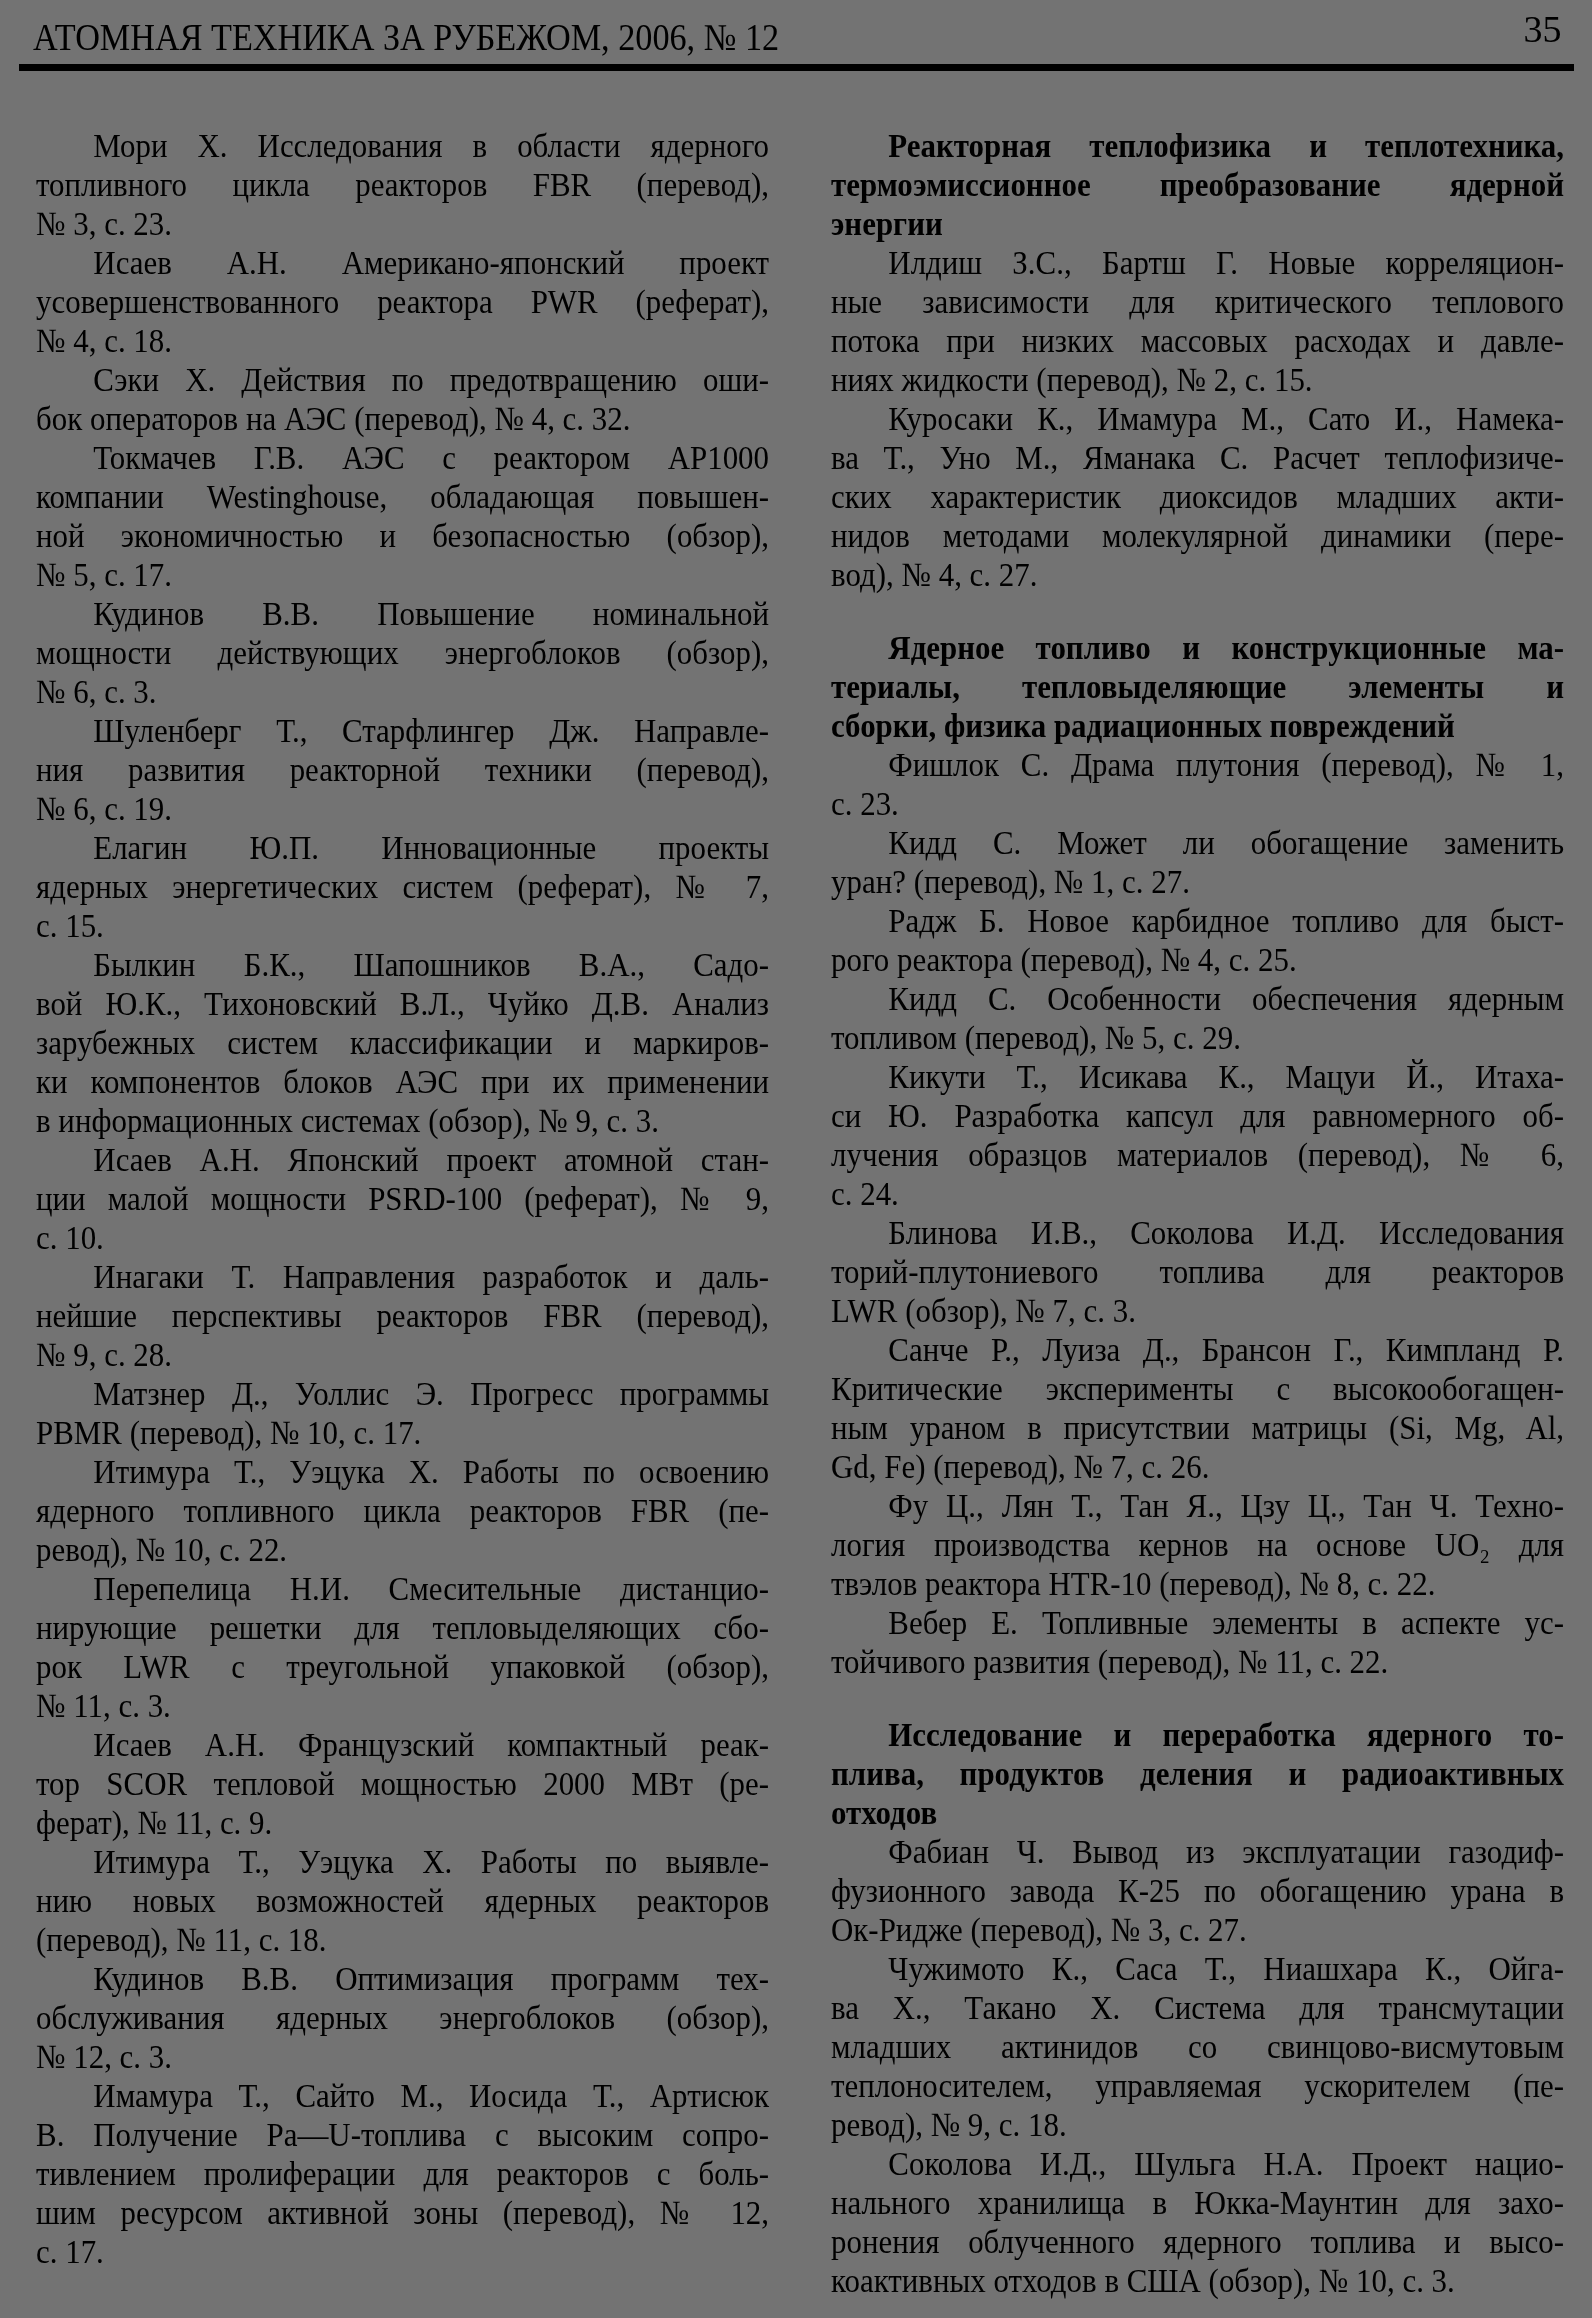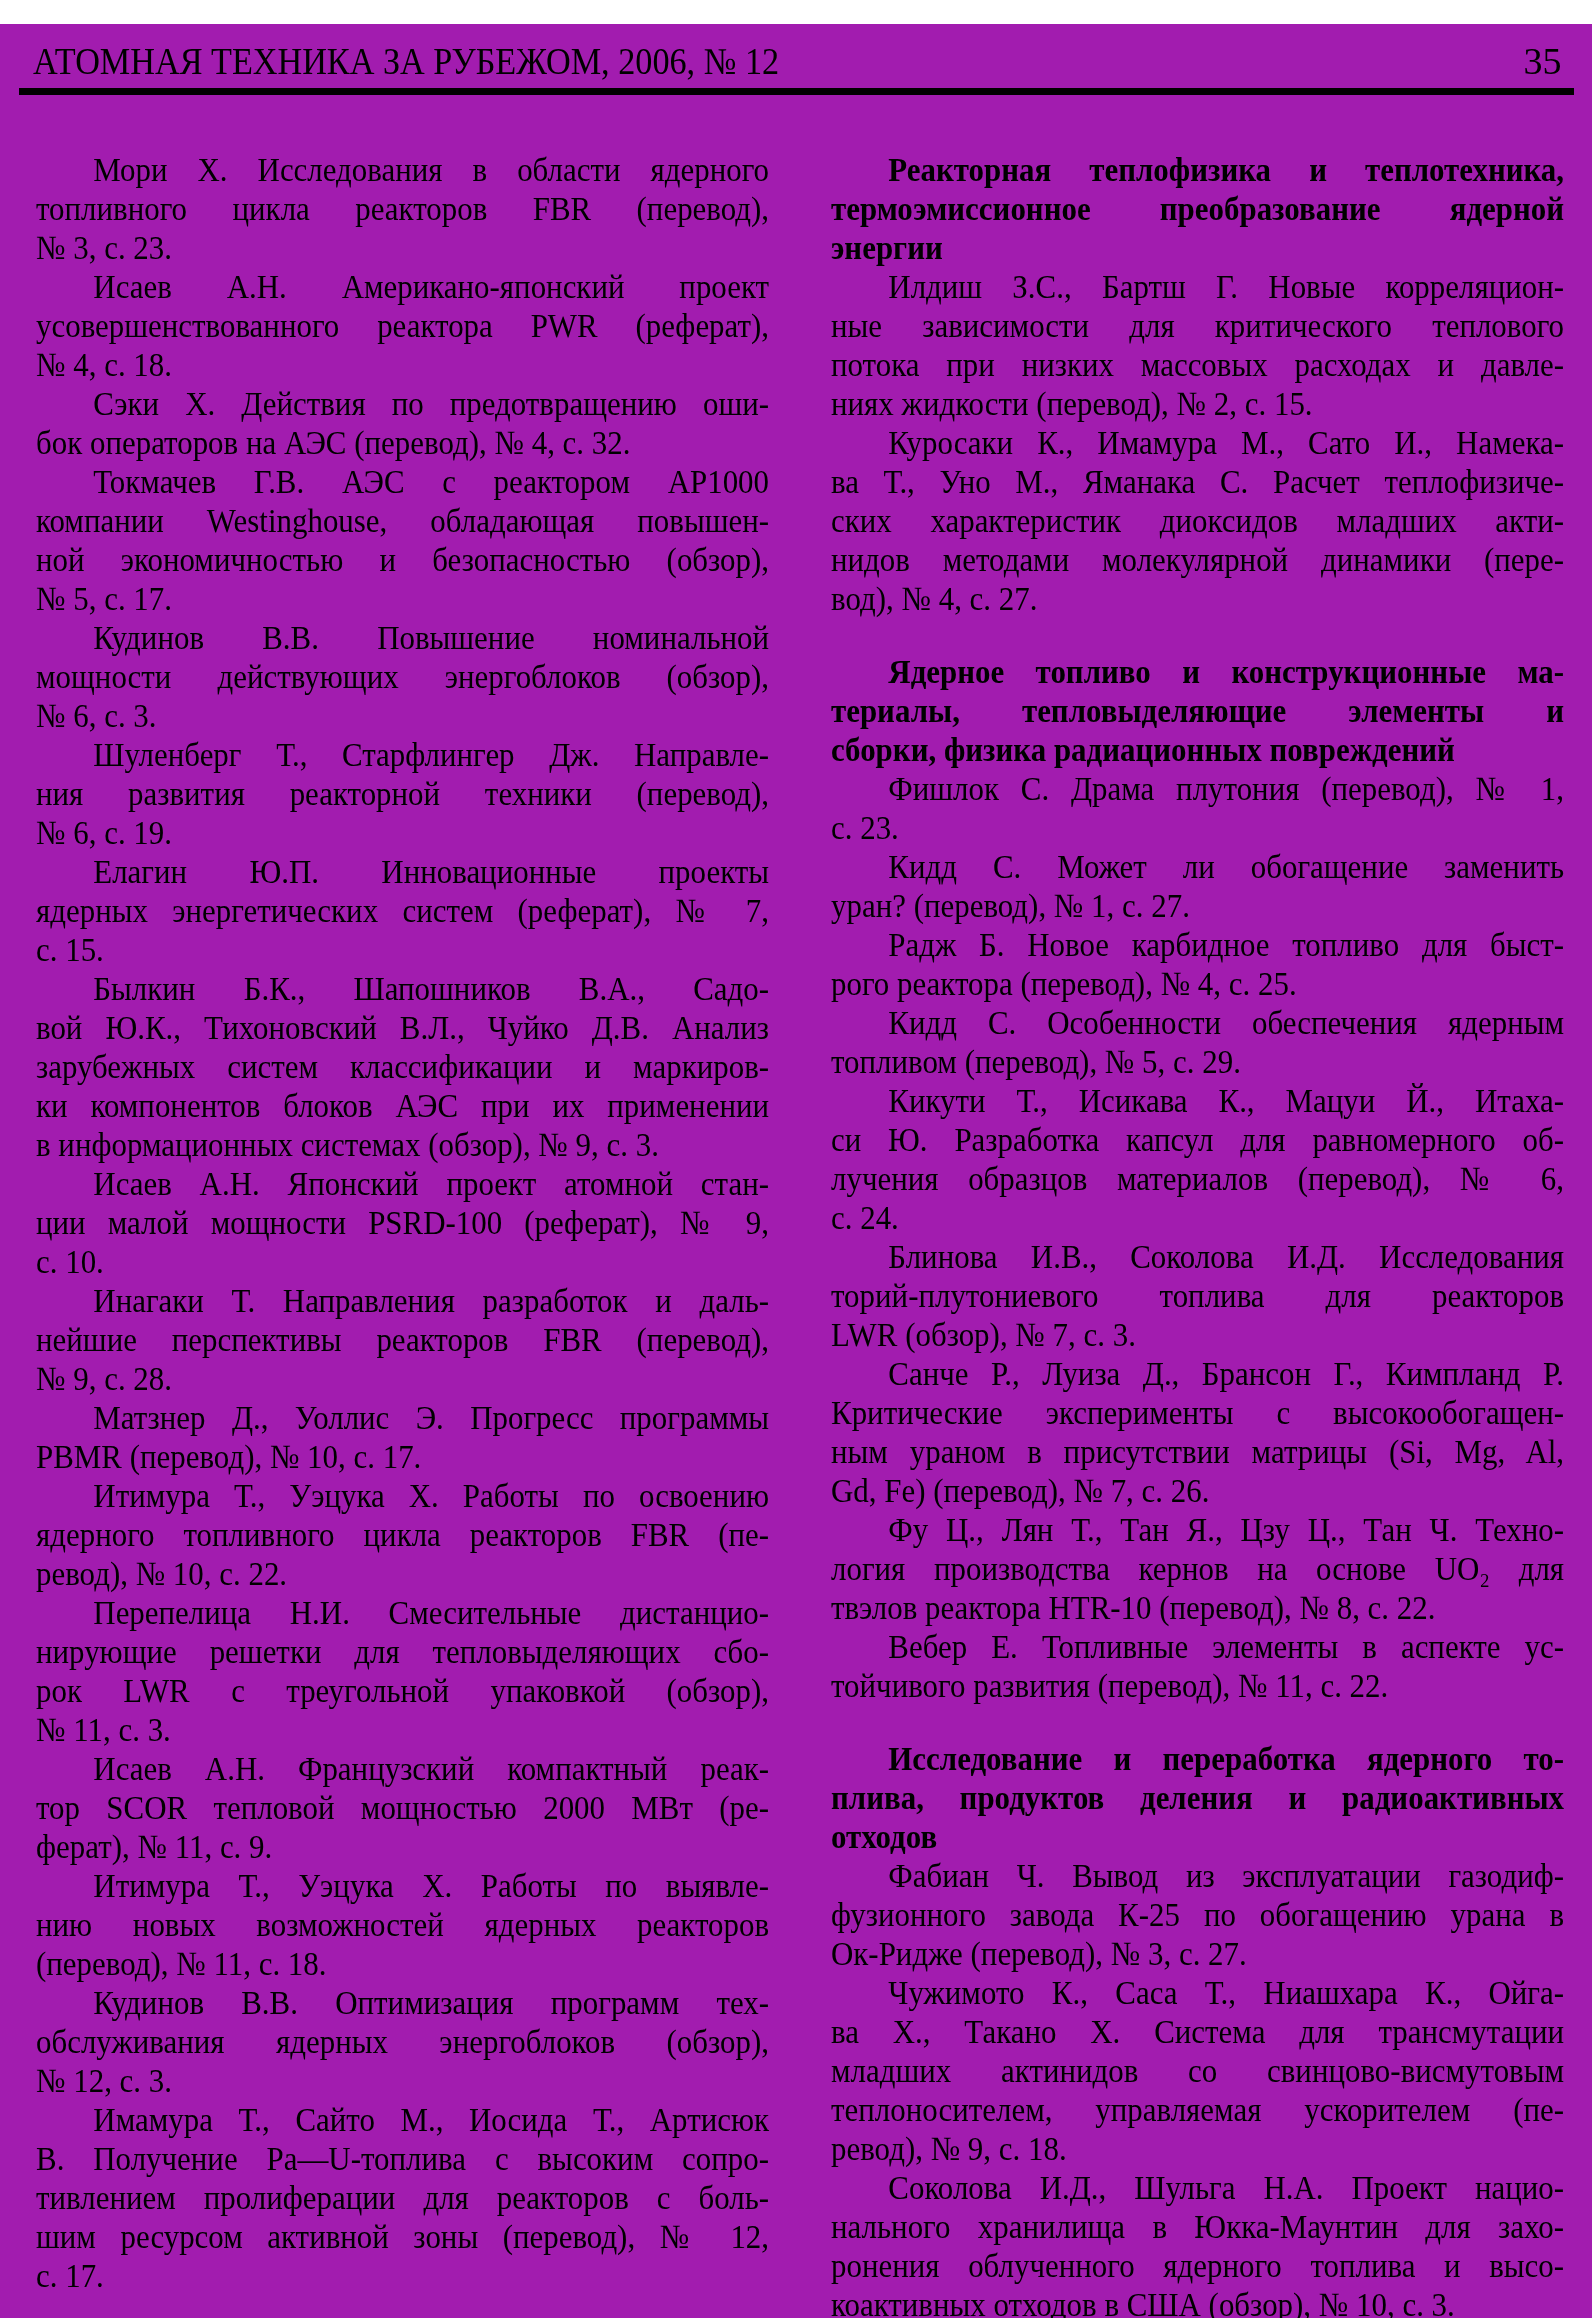--- a/index.html
+++ b/index.html
@@ -4,29 +4,29 @@
 <style>
   html,body{margin:0;padding:0;}
   body{
     width:1592px;height:2319px;
     background:#ffffff;
     position:relative;
     font-family:"Liberation Serif","DejaVu Serif",serif;
     color:#000;
     overflow:hidden;
   }
-  .page{position:absolute;inset:0;background:#a21caf;margin-top:24px;}
+  .page{position:absolute;inset:0;background:#737373;}
   .header-title{
     position:absolute;left:33px;top:17px;
     font-size:38px;line-height:40px;
     white-space:nowrap;
     transform:scaleX(0.90);transform-origin:0 0;
   }
   .page-number{
-    position:absolute;top:17px;right:30.5px;
+    position:absolute;top:9px;right:30.5px;
     font-size:38px;line-height:40px;
   }
   .rule{
     position:absolute;left:18.6px;top:64px;
     width:1555px;height:7.3px;background:#000;
   }
   .col{
     position:absolute;top:126px;
     width:806px;
     transform:scaleX(0.9095);transform-origin:0 0;

